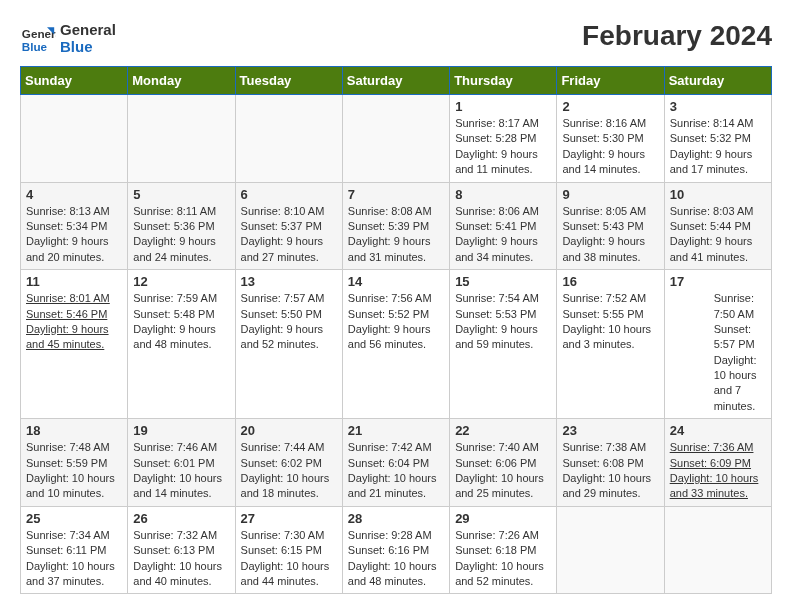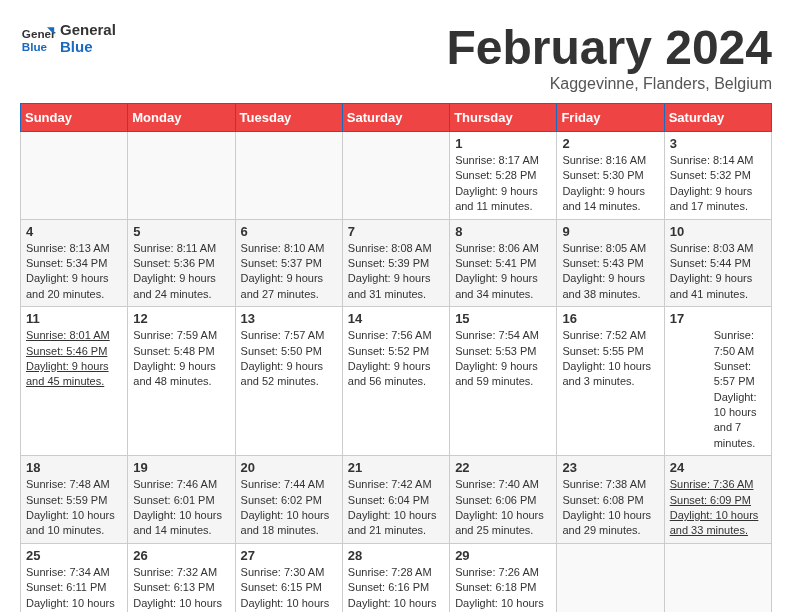--- a/index.html
+++ b/index.html
@@ -22,35 +22,35 @@
       gap: 4px;
     }
     .logo-icon {
       width: 36px;
       height: 36px;
     }
     .title-section {
       text-align: right;
     }
     .main-title {
-      font-size: 48px;
+      font-size: 28px;
       font-weight: bold;
       color: #333;
     }
     .subtitle {
       font-size: 16px;
       color: #555;
     }
     table {
       width: 100%;
       border-collapse: collapse;
       font-size: 11px;
     }
     thead tr th {
-      background: #ef4444;
+      background: #4d7c0f;
       color: #fff;
       padding: 6px 4px;
       text-align: left;
       font-size: 13px;
       font-weight: bold;
       border: 1px solid #1a6abf;
     }
     tbody tr td {
       border: 1px solid #ccc;
       padding: 4px 5px;
@@ -89,21 +89,20 @@
       <text x="2" y="34" font-size="13" font-weight="bold" fill="#1a6abf">Blue</text>
       <polygon points="30,8 38,8 38,16" fill="#1a6abf"></polygon>
     </svg>
     <div>
       <div style="font-size:15px;font-weight:bold;color:#333;">General</div>
       <div style="font-size:15px;font-weight:bold;color:#1a6abf;">Blue</div>
     </div>
   </div>
   <div class="title-section">
     <div class="main-title">February 2024</div>
-    <div class="subtitle">Kaggevinne, Flanders, Belgium</div>
   </div>
 </div>
 
 <table>
   <thead>
     <tr>
       <th>Sunday</th>
       <th>Monday</th>
       <th>Tuesday</th>
       <th>Saturday</th>
@@ -310,21 +309,21 @@
         </td>
         <td>
           <span class="day-num">27</span>
           <div class="day-detail" style="white-space: pre-line;">Sunrise: 7:30 AM
 Sunset: 6:15 PM
 Daylight: 10 hours
 and 44 minutes.</div>
         </td>
         <td>
           <span class="day-num">28</span>
-          <div class="day-detail" style="white-space: pre-line;">Sunrise: 7:28 AM
+          <div class="day-detail" style="white-space: pre-line;">Sunrise: 9:28 AM
 Sunset: 6:16 PM
 Daylight: 10 hours
 and 48 minutes.</div>
         </td>
         <td>
           <span class="day-num">29</span>
           <div class="day-detail" style="white-space: pre-line;">Sunrise: 7:26 AM
 Sunset: 6:18 PM
 Daylight: 10 hours
 and 52 minutes.</div>

